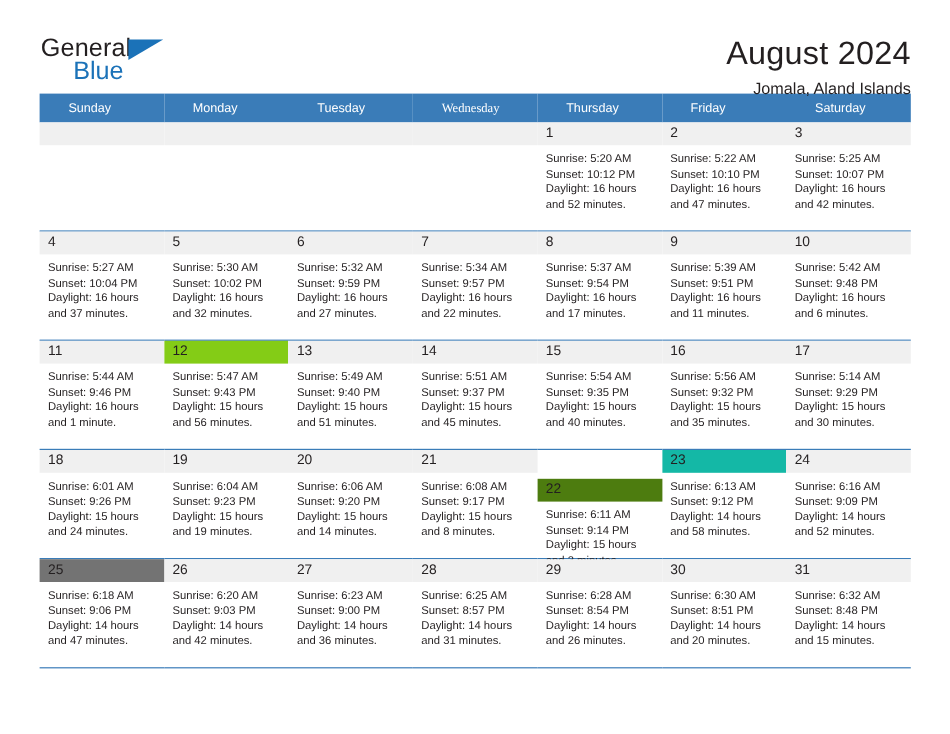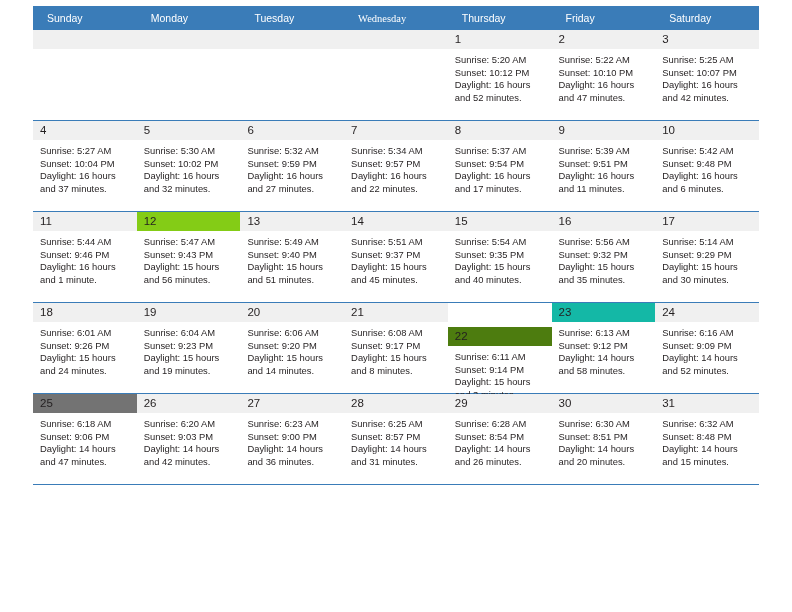--- a/index.html
+++ b/index.html
@@ -88,21 +88,21 @@
     border-collapse: collapse;
     table-layout: fixed;
     margin-top: 6px;
   }
   .cal th {
     background: #3a7cb8;
     color: #ffffff;
     font-size: 10.5px;
     font-weight: normal;
     text-align: left;
-    padding: 6px 0 6px 14px;
+    padding: 6px 0 6px 24px;
     height: 20px;
     box-sizing: border-box;
   }
   .cal td {
     vertical-align: top;
     padding: 0;
     width: 103.7px;
     border-bottom: 1px solid #3a7cb8;
   }
   .cal tr.week td {
@@ -138,20 +138,34 @@
   
   tr.week {
     background: transparent;
   }
 </style>
 </head>
 <body>
 
 <div class="page">
 
+  <div class="topbar">
+
+    <div class="brand">
+      <span class="brand-general">General</span>
+      <span class="brand-tri" style="border-left-color: rgb(27, 114, 184);"></span>
+      <span class="brand-blue" style="color: rgb(27, 114, 184);">Blue</span>
+    </div>
+
+    <div class="titleblock">
+      <div class="cal-title">August 2024</div>
+      <div class="cal-sub">Jomala, Aland Islands</div>
+    </div>
+
+  </div>
 
   <table class="cal">
     <thead>
       <tr>
         <th style="background: rgb(58, 124, 184);">Sunday</th>
         <th style="background: rgb(58, 124, 184);">Monday</th>
         <th style="background: rgb(58, 124, 184);">Tuesday</th>
         <th style="background: rgb(58, 124, 184); font-family: Liberation Serif, serif;">Wednesday</th>
         <th style="background: rgb(58, 124, 184);">Thursday</th>
         <th style="background: rgb(58, 124, 184);">Friday</th>

